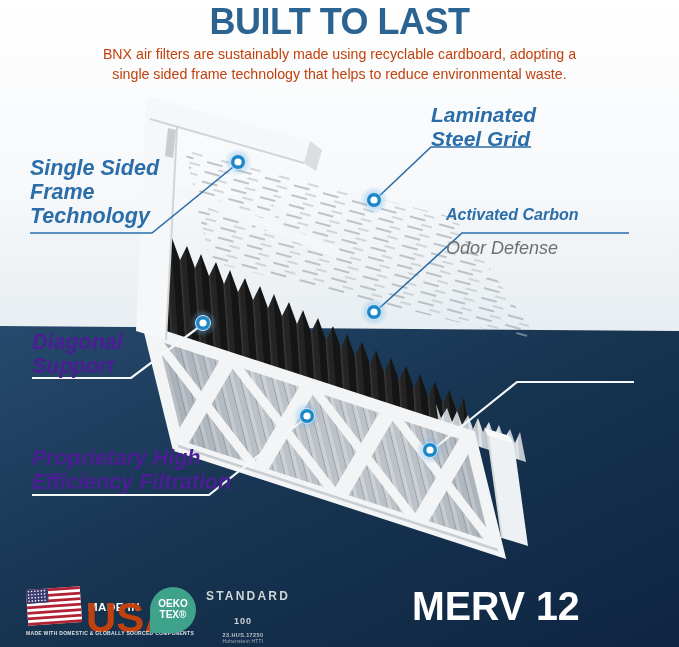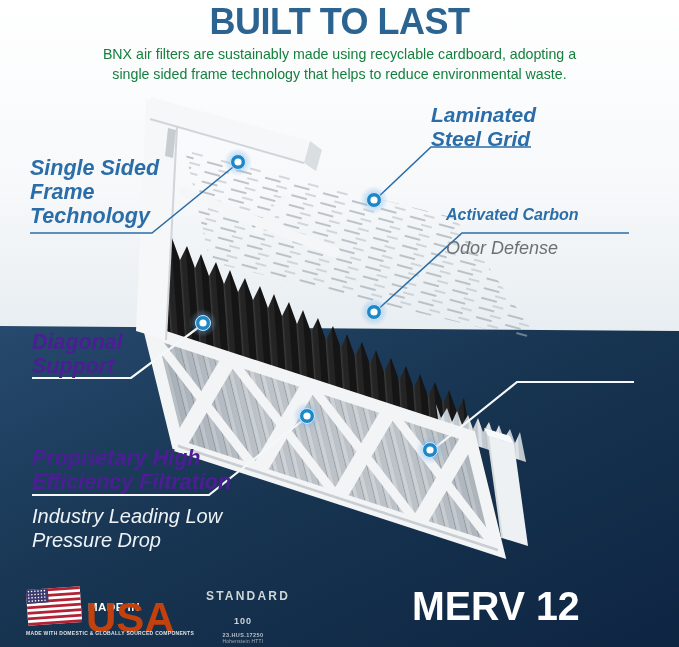--- a/index.html
+++ b/index.html
@@ -11,21 +11,21 @@
   .stage{position:absolute;inset:0;width:595px;height:647px;}
   svg.illus{position:absolute;left:0;top:0;z-index:1;}
   .txt{position:absolute;z-index:5;white-space:pre-line;}
   .page-title{
     left:0;top:1px;width:679px;text-align:center;
     font-size:36px;font-weight:900;letter-spacing:-0.5px;color:#2b6391;
     transform:scaleY(1.02);
   }
   .page-subtitle{
     left:0;top:45px;width:679px;text-align:center;
-    font-size:14.2px;line-height:1.38;color:#15803d;
+    font-size:14.2px;line-height:1.38;color:#c2410c;
   }
   .callout{font-style:italic;font-weight:700;line-height:1.12;}
   .callout.blue{color:#2a6da8;}
   .callout.white{color:#4c1d95;}
   .callout-sub{font-style:italic;font-weight:400;line-height:1.22;}
   .co-single{left:30px;top:156px;font-size:21.5px;}
   .co-grid{left:431px;top:103px;font-size:21px;}
   .co-carbon{left:446px;top:206px;font-size:16px;}
   .co-carbon-sub{left:446px;top:238px;font-size:18px;color:#6b7074;}
   .co-diag{left:32px;top:330px;font-size:21.5px;}
@@ -193,22 +193,20 @@
 Frame
 Technology</div>
   <div class="txt callout blue co-grid">Laminated
 Steel Grid</div>
   <div class="txt callout blue co-carbon">Activated Carbon</div>
   <div class="txt callout-sub co-carbon-sub">Odor Defense</div>
   <div class="txt callout white co-diag">Diagonal
 Support</div>
   <div class="txt callout white co-filtr">Proprietary High
 Efficiency Filtration</div>
-  <div class="txt callout-sub co-filtr-sub">Industry Leading Low
-Pressure Drop</div>
 
   <div class="usa-badge">
     <svg class="usa-flag" width="56" height="42" viewBox="0 0 56 40">
       <g transform="rotate(-4 28 20)">
         <rect x="1" y="2" width="54" height="36" fill="#ffffff"></rect>
         <rect x="1" y="2" width="54" height="2.77" fill="#b22234"></rect>
         <rect x="1" y="7.54" width="54" height="2.77" fill="#b22234"></rect>
         <rect x="1" y="13.08" width="54" height="2.77" fill="#b22234"></rect>
         <rect x="1" y="18.62" width="54" height="2.77" fill="#b22234"></rect>
         <rect x="1" y="24.16" width="54" height="2.77" fill="#b22234"></rect>
@@ -242,20 +240,22 @@
             <circle cx="19.5" cy="13.6" r="0.8"></circle>
         </g>
       </g>
     </svg>
     <div class="usa-top">MADE IN</div>
     <div class="usa-main">USA</div>
     <div class="usa-caption">MADE WITH DOMESTIC &amp; GLOBALLY SOURCED COMPONENTS</div>
   </div>
 
   <div class="oeko-badge">
+    <div class="oeko-logo">OEKO
+TEX®</div>
     <div class="oeko-right">
       <div class="oeko-standard">STANDARD</div>
       <div class="oeko-number">100</div>
       <div class="oeko-cert">23.HUS.17250</div>
       <div class="oeko-inst">Hohenstein HTTI</div>
     </div>
   </div>
 
   <div class="txt merv">MERV 12</div>
 

